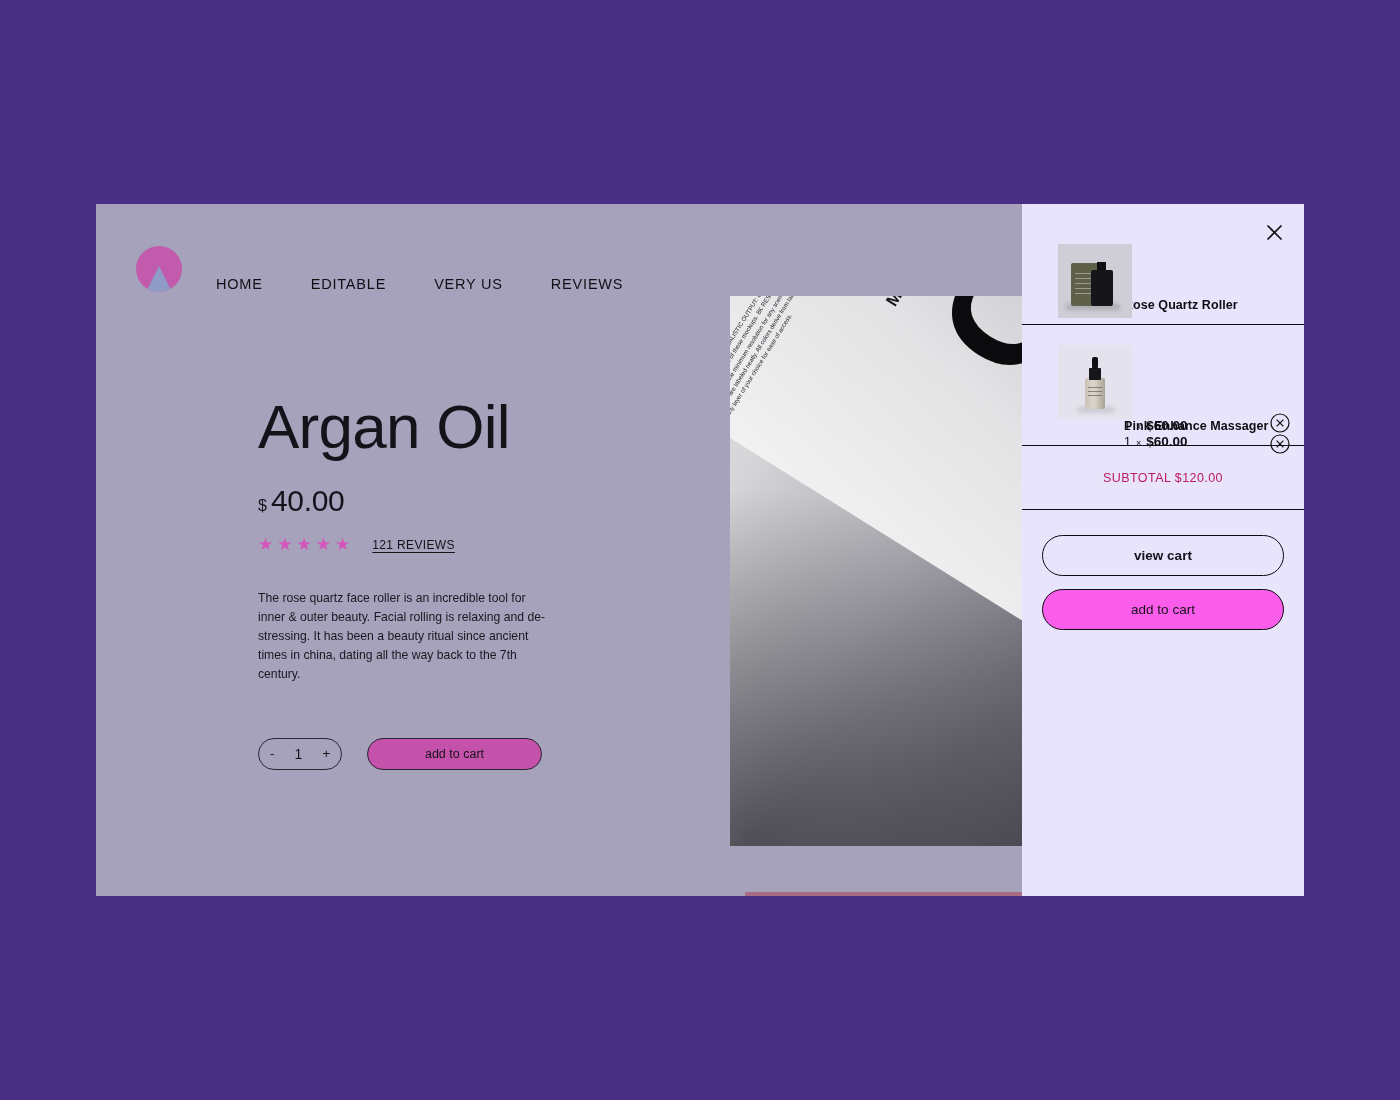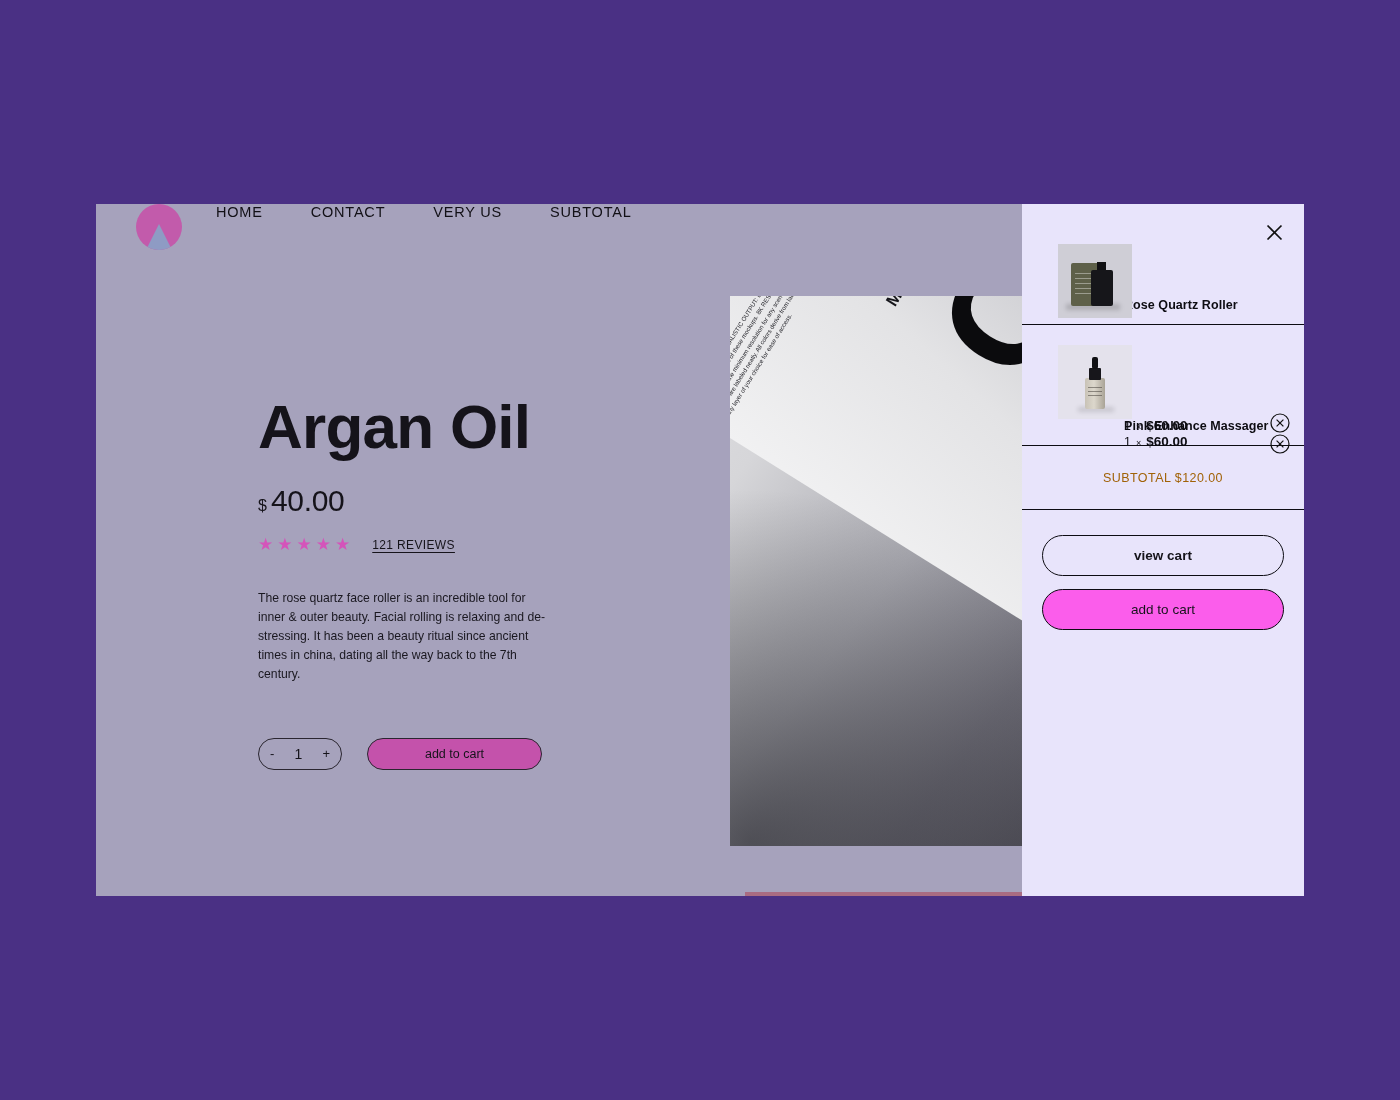--- a/index.html
+++ b/index.html
@@ -27,21 +27,21 @@
     overflow: hidden;
   }
 
   
   #site-header {
     position: absolute;
     left: 0; top: 0;
     width: 926px;
     height: 88px;
     display: flex;
-    align-items: flex-start;
+    align-items: flex-end;
     padding-left: 40px;
   }
 
   #brand-logo {
     width: 46px;
     height: 46px;
     border-radius: 50%;
     background: #C25BAB;
     position: relative;
     overflow: hidden;
@@ -74,21 +74,21 @@
   #product-info {
     position: absolute;
     left: 162px;
     top: 192px;
     width: 300px;
   }
 
   #product-title {
     font-size: 62px;
     line-height: 1.0;
-    font-weight: 700;
+    font-weight: 400;
     color: #15131A;
     letter-spacing: -0.012em;
     white-space: nowrap;
   }
 
   #product-price-row {
     margin-top: 26px;
     display: flex;
     align-items: baseline;
     color: #15131A;
@@ -360,21 +360,21 @@
   .cart-item:nth-of-type(2) .cart-remove-btn { top: 209px; }
 
   #cart-subtotal-row {
     height: 64px;
     border-bottom: 1.6px solid #0C0B12;
     display: flex;
     align-items: center;
     justify-content: center;
     font-size: 12.5px;
     letter-spacing: 0.035em;
-    color: #a16207;
+    color: #be185d;
   }
 
   #cart-actions {
     padding: 25px 20px 0 20px;
   }
 
   #view-cart-btn, #cart-add-to-cart-btn {
     display: flex;
     align-items: center;
     justify-content: center;
@@ -394,23 +394,23 @@
 <body>
 
 <div id="site-card">
 
   <div id="site-header">
     <div id="brand-logo">
       <div class="mountain"></div>
     </div>
     <nav id="main-nav">
       <a href="#">HOME</a>
-      <a href="#">CONTACT</a>
+      <a href="#">EDITABLE</a>
       <a href="#">VERY US</a>
-      <a href="#">SUBTOTAL</a>
+      <a href="#">REVIEWS</a>
     </nav>
   </div>
 
   <div id="product-info">
 
     <h1 id="product-title">Argan Oil</h1>
 
     <div id="product-price-row">
       <span id="price-currency">$</span>
       <span id="price-amount">40.00</span>

